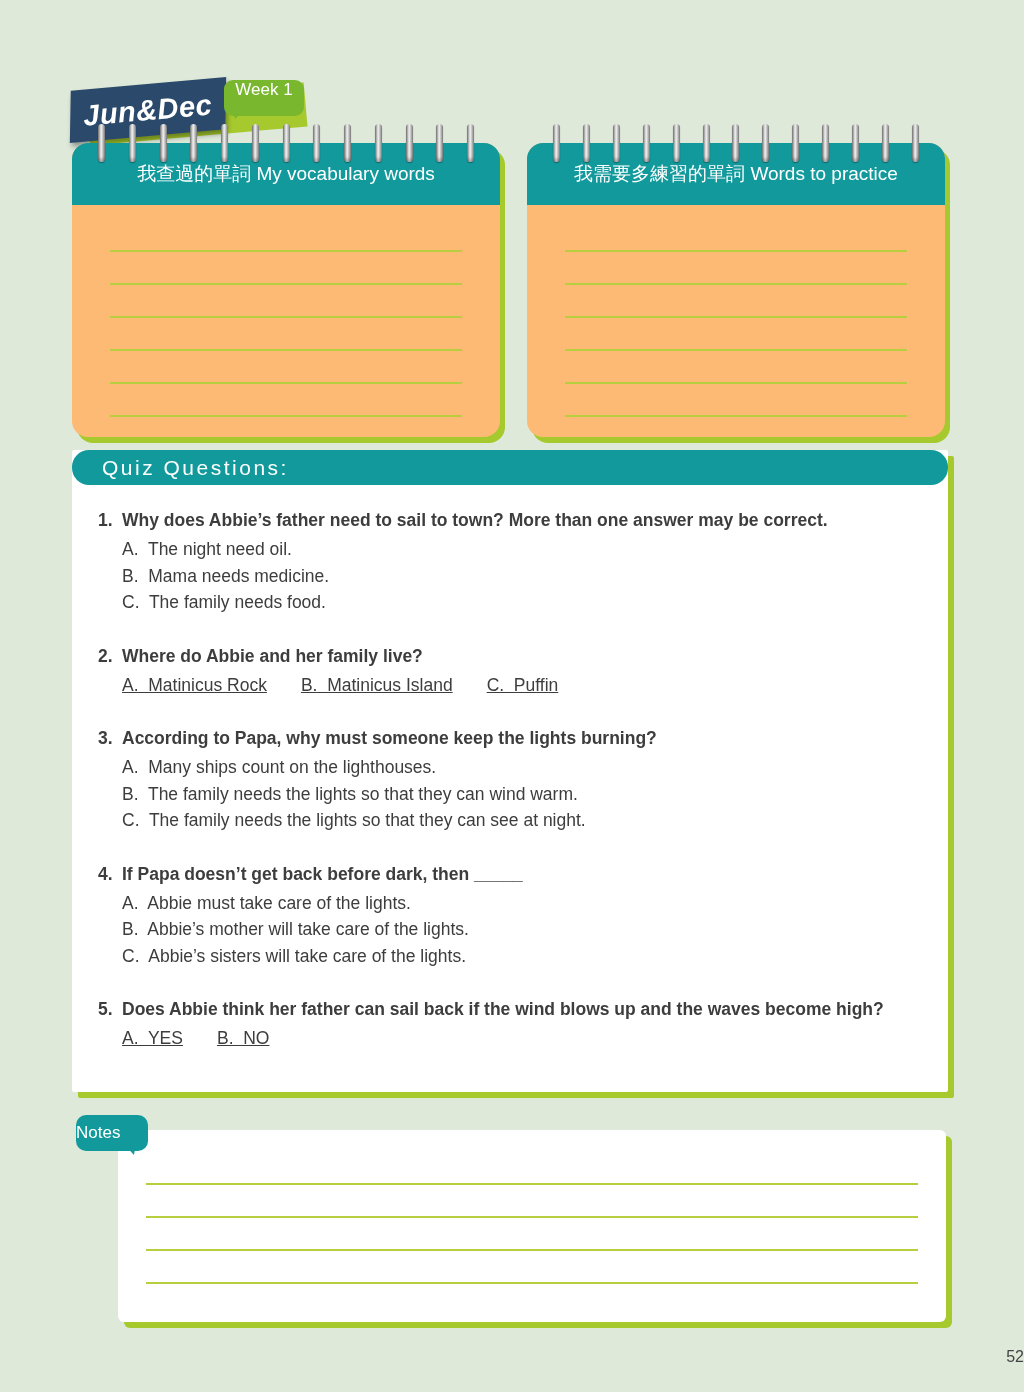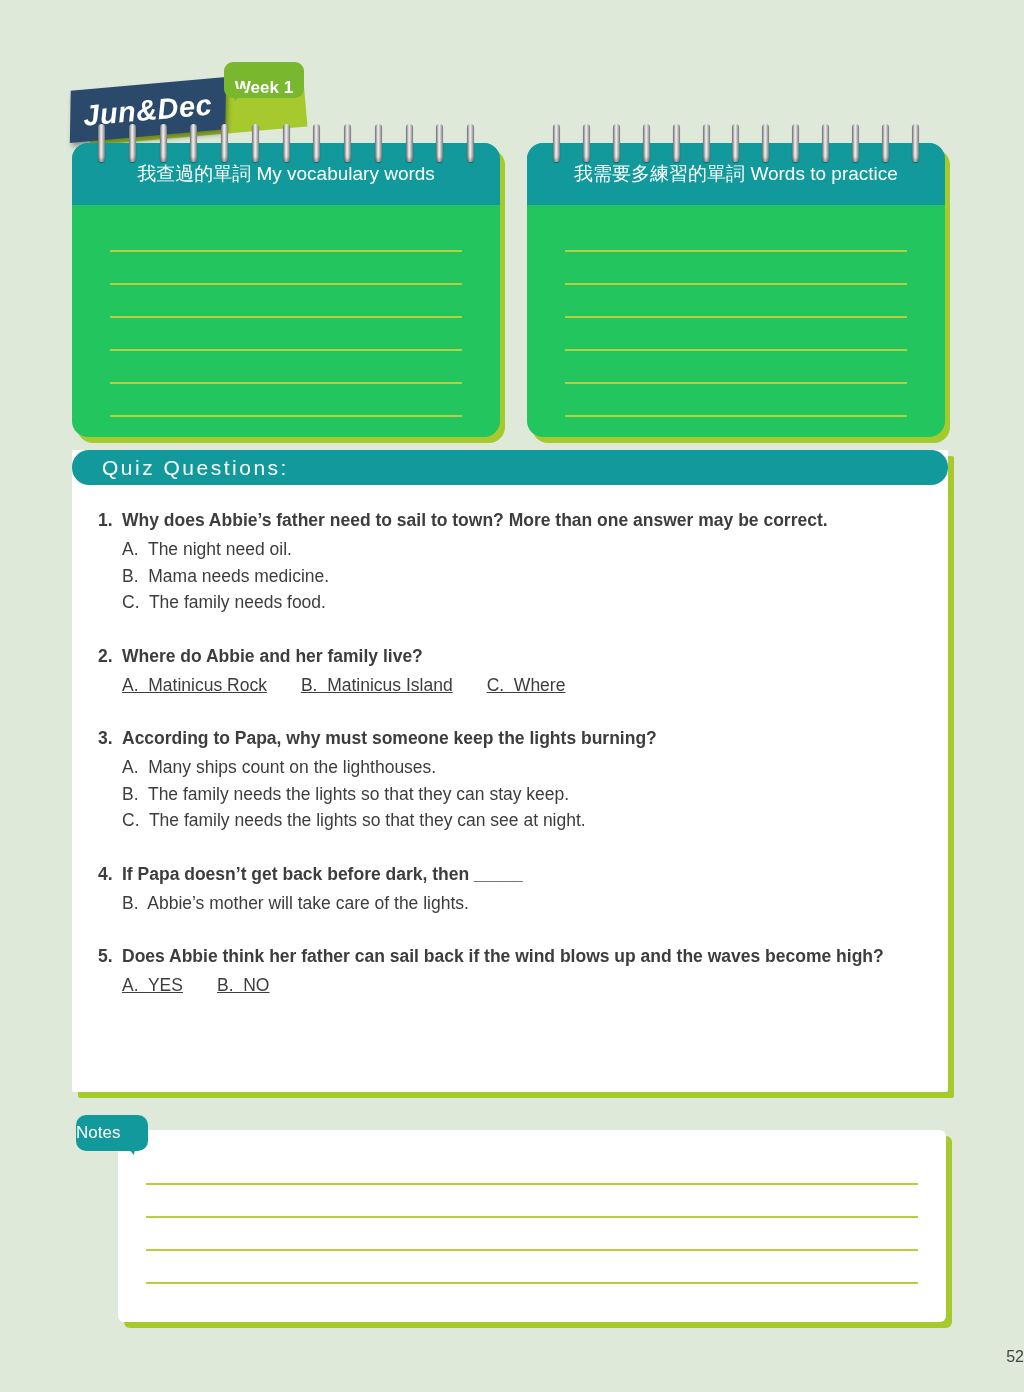--- a/index.html
+++ b/index.html
@@ -20,33 +20,33 @@
     position:absolute; left:70px; top:84px; width:156px; height:52px;
     background:#2b4a6b; transform:rotate(-5deg) skewX(-6deg);
     display:flex; align-items:center; justify-content:center;
     box-shadow:2px 4px 5px rgba(0,0,0,.35);
   }
   .ribbon-navy .txt {
     color:#fff; font-size:29px; font-weight:bold; font-style:italic;
     transform:skewX(6deg); letter-spacing:.5px;
   }
   .week-bubble {
-    position:absolute; left:224px; top:62px; width:80px; height:36px;
+    position:absolute; left:224px; top:80px; width:80px; height:36px;
     background:#79b72e; border-radius:9px; color:#fff; font-size:17px;
-    display:flex; align-items:flex-end; justify-content:center;font-weight:bold;
+    display:flex; align-items:flex-start; justify-content:center;
   }
   .week-bubble::after {
     content:""; position:absolute; left:8px; bottom:-11px;
     border:8px solid transparent; border-top:12px solid #79b72e;
     border-left-width:3px; border-right-width:12px;
   }
 
   
   .vocab-card {
-    position:absolute; top:143px; height:294px; background:#22c55e;
+    position:absolute; top:143px; height:294px; background:#fdba74;
     border-radius:16px; box-shadow:5px 6px 0 #a6c92d;
   }
   .vocab-card.left  { left:72px;  width:428px; }
   .vocab-card.right { left:527px; width:418px; }
   .vocab-header {
     height:62px; background:#12999c; border-radius:16px 16px 0 0;
     display:flex; align-items:center; justify-content:center;
     color:#fff; font-size:19px;
   }
   .rings {
@@ -194,43 +194,45 @@
       </div>
 
       <div class="q">
         <div class="q-stem">
           <span class="q-num">2.</span>
           <span class="q-text">Where do Abbie and her family live?</span>
         </div>
         <div class="q-opts-row">
           <div class="q-opt">A.  Matinicus Rock</div>
           <div class="q-opt">B.  Matinicus Island</div>
-          <div class="q-opt">C.  Where</div>
+          <div class="q-opt">C.  Puffin</div>
         </div>
       </div>
 
       <div class="q">
         <div class="q-stem">
           <span class="q-num">3.</span>
           <span class="q-text">According to Papa, why must someone keep the lights burning?</span>
         </div>
         <div class="q-opts">
           <div class="q-opt">A.  Many ships count on the lighthouses.</div>
-          <div class="q-opt">B.  The family needs the lights so that they can stay keep.</div>
+          <div class="q-opt">B.  The family needs the lights so that they can wind warm.</div>
           <div class="q-opt">C.  The family needs the lights so that they can see at night.</div>
         </div>
       </div>
 
       <div class="q">
         <div class="q-stem">
           <span class="q-num">4.</span>
           <span class="q-text">If Papa doesn’t get back before dark, then _____</span>
         </div>
         <div class="q-opts">
+          <div class="q-opt">A.  Abbie must take care of the lights.</div>
           <div class="q-opt">B.  Abbie’s mother will take care of the lights.</div>
+          <div class="q-opt">C.  Abbie’s sisters will take care of the lights.</div>
         </div>
       </div>
 
       <div class="q">
         <div class="q-stem">
           <span class="q-num">5.</span>
           <span class="q-text">Does Abbie think her father can sail back if the wind blows up and the waves become high?</span>
         </div>
         <div class="q-opts-row">
           <div class="q-opt">A.  YES</div>

